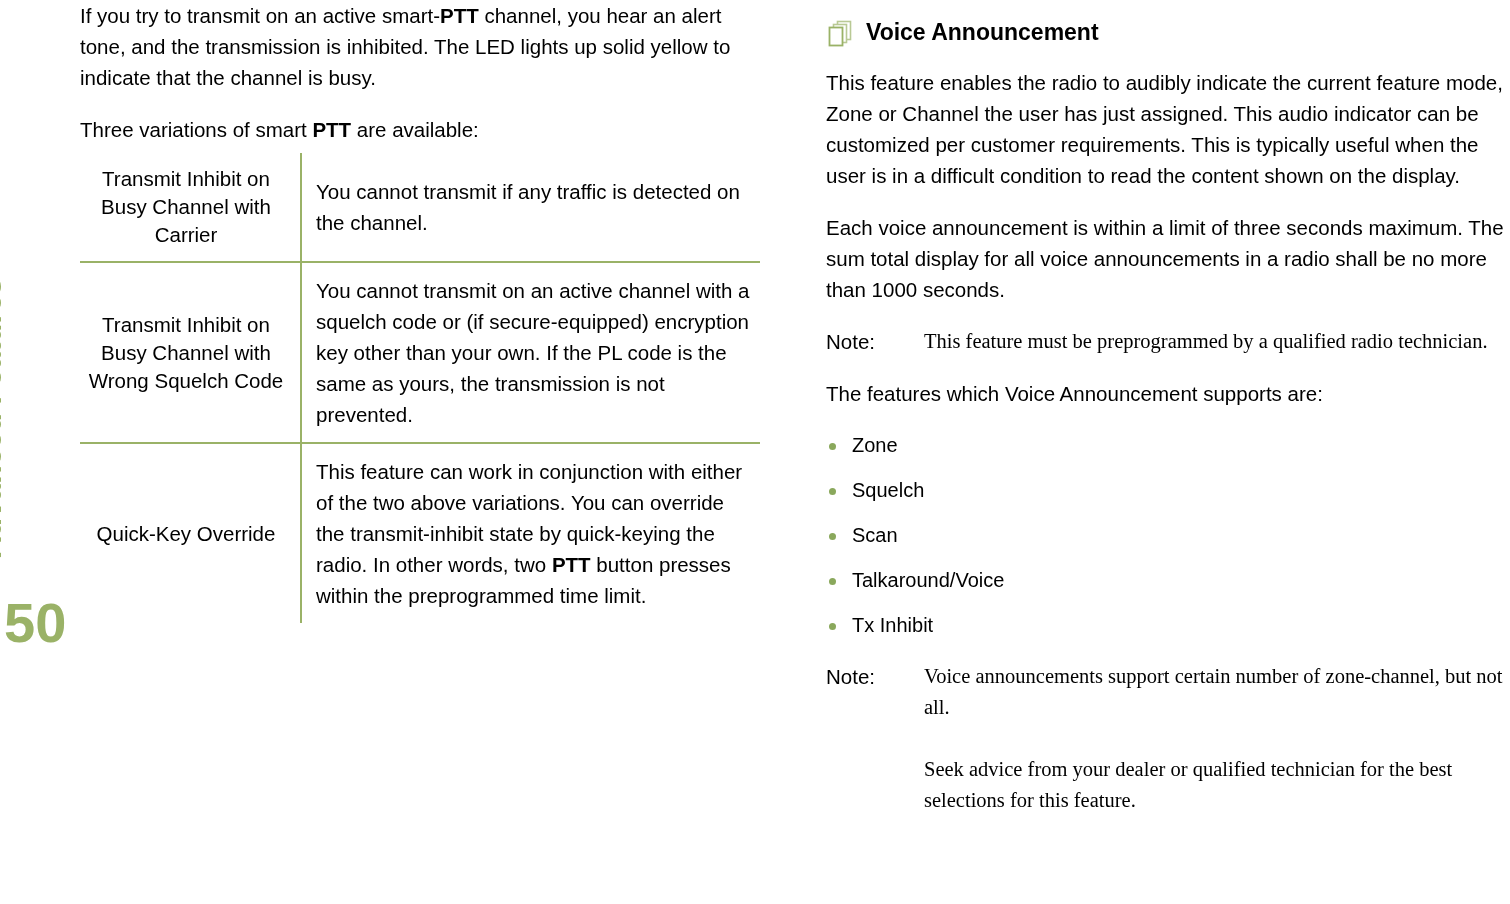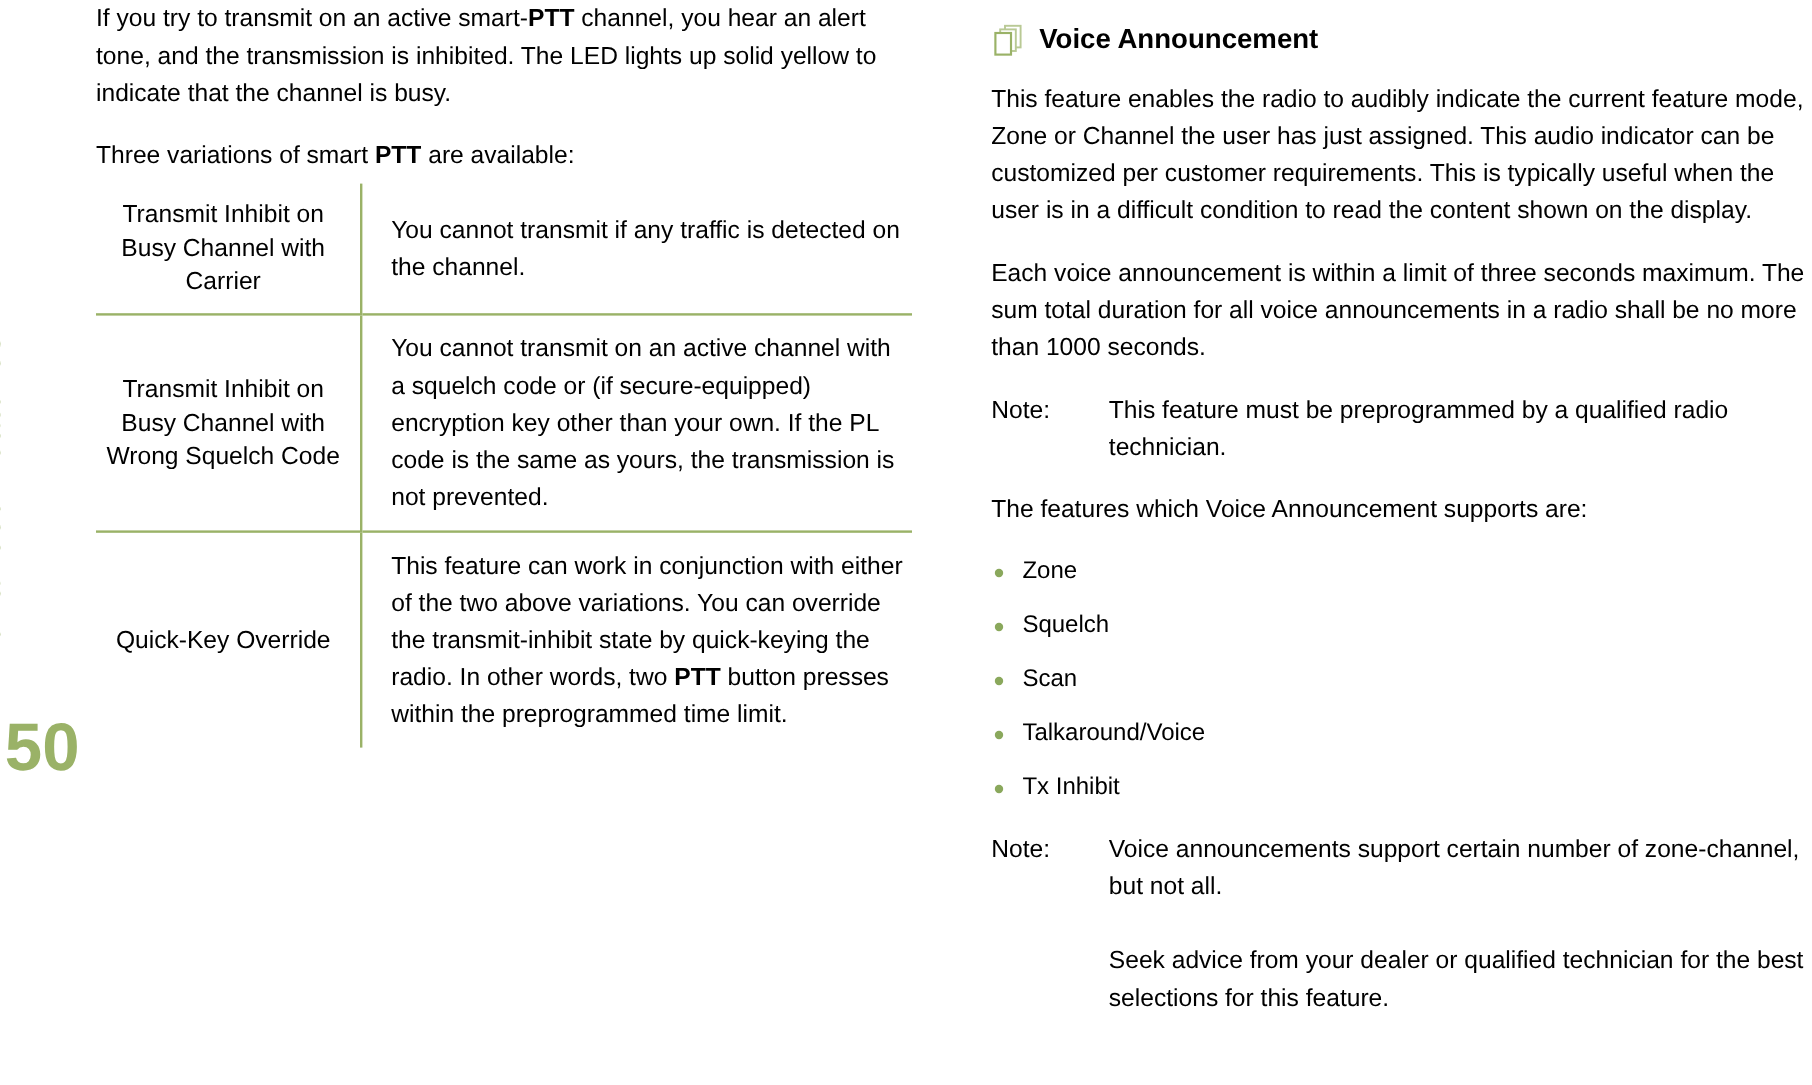--- a/index.html
+++ b/index.html
@@ -97,21 +97,21 @@
     text-align: center;
     font-size: 20.5px;
     line-height: 28px;
     padding: 12px 8px 12px 0;
     border-right: 2px solid #9ab267;
   }
   .ptt-table td.desc {
     text-align: left;
     font-size: 20.5px;
     line-height: 31px;
-    padding: 12px 6px 12px 24px;
+    padding: 12px 6px 12px 14px;
   }
 
   
   .section-heading {
     display: flex;
     align-items: flex-start;
     margin: 0 0 18px 0;
     padding-top: 18px;
   }
   .pages-icon {
@@ -139,20 +139,21 @@
     flex: 0 0 98px;
     width: 98px;
     font-size: 20.5px;
     line-height: 31px;
     font-weight: normal;
   }
   .note-body {
     flex: 1 1 auto;
     font-size: 20.5px;
     line-height: 31px;
+    font-family: Liberation Serif, serif;
   }
   .note-body .note-sub {
     margin-top: 31px;
   }
 
   
   .bullets {
     list-style: none;
     margin: 0 0 20px 0;
     padding: 0;
@@ -215,21 +216,21 @@
         <rect x="11.5" y="2.5" width="13" height="18" fill="#ffffff" stroke="#b9c995" stroke-width="1.6"></rect>
         <rect x="7.5" y="5.5" width="13" height="18" fill="#ffffff" stroke="#b9c995" stroke-width="1.6"></rect>
         <rect x="3.5" y="8.5" width="13" height="18" fill="#ffffff" stroke="#9ab267" stroke-width="1.8"></rect>
       </svg>
     </span>
     <span class="section-heading-text">Voice Announcement</span>
   </div>
 
   <p class="para">This feature enables the radio to audibly indicate the current feature mode, Zone or Channel the user has just assigned. This audio indicator can be customized per customer requirements. This is typically useful when the user is in a difficult condition to read the content shown on the display.</p>
 
-  <p class="para">Each voice announcement is within a limit of three seconds maximum. The sum total duration for all voice announcements in a radio shall be no more than 1000 seconds.</p>
+  <p class="para">Each voice announcement is within a limit of three seconds maximum. The sum total display for all voice announcements in a radio shall be no more than 1000 seconds.</p>
 
   <div class="note">
     <span class="note-label">Note:</span>
     <span class="note-body">This feature must be preprogrammed by a qualified radio technician.</span>
   </div>
 
   <p class="para">The features which Voice Announcement supports are:</p>
 
   <ul class="bullets">
     <li>Zone</li>

